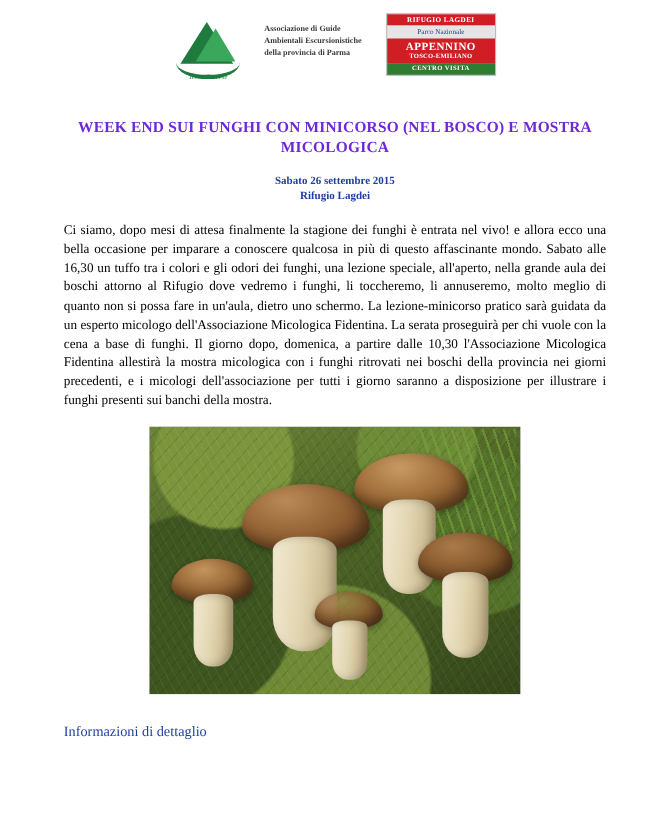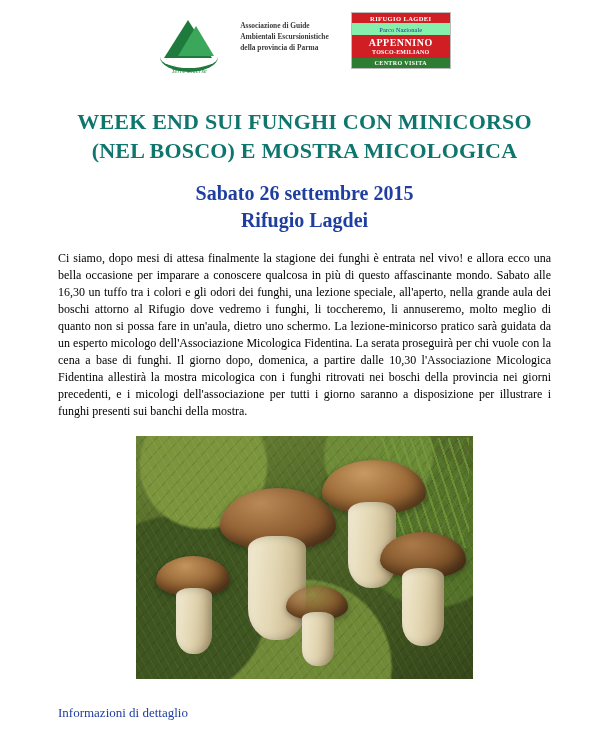--- a/index.html
+++ b/index.html
@@ -87,21 +87,21 @@
     font-weight: bold;
     color: #3a3a3a;
     padding-top: 8px;
     white-space: pre-line;
   }
   .logo-park {
     border: 1px solid #bbb;
     width: 100px;
     box-sizing: border-box;
     text-align: center;
-    background: #86efac;
+    background: #e5e5e5;
   }
   .park-top {
     background: #cf1f24;
     color: #ffffff;
     font-size: 6.5px;
     font-weight: bold;
     letter-spacing: .4px;
     padding: 2px 0 1px;
   }
   .park-mid {
@@ -125,32 +125,32 @@
     color: #ffffff;
     font-size: 6px;
     font-weight: bold;
     letter-spacing: .4px;
     padding: 2px 0;
   }
 
   
   .title {
     text-align: center;
-    color: #0f766e;
-    font-weight: bold;
-    font-size: 22px;
+    color: #6d28d9;
+    font-weight: bold;
+    font-size: 14px;
     line-height: 1.3;
     margin-top: 16px;
     letter-spacing: .2px;
   }
   .subtitle {
     text-align: center;
     color: #1f3fa0;
     font-weight: bold;
-    font-size: 20px;
+    font-size: 10px;
     line-height: 1.35;
     margin-top: 14px;
   }
   .lead {
     text-align: center;
     color: #1f3fa0;
     font-weight: bold;
     font-size: 8.6px;
     line-height: 1.45;
     margin-top: 12px;

